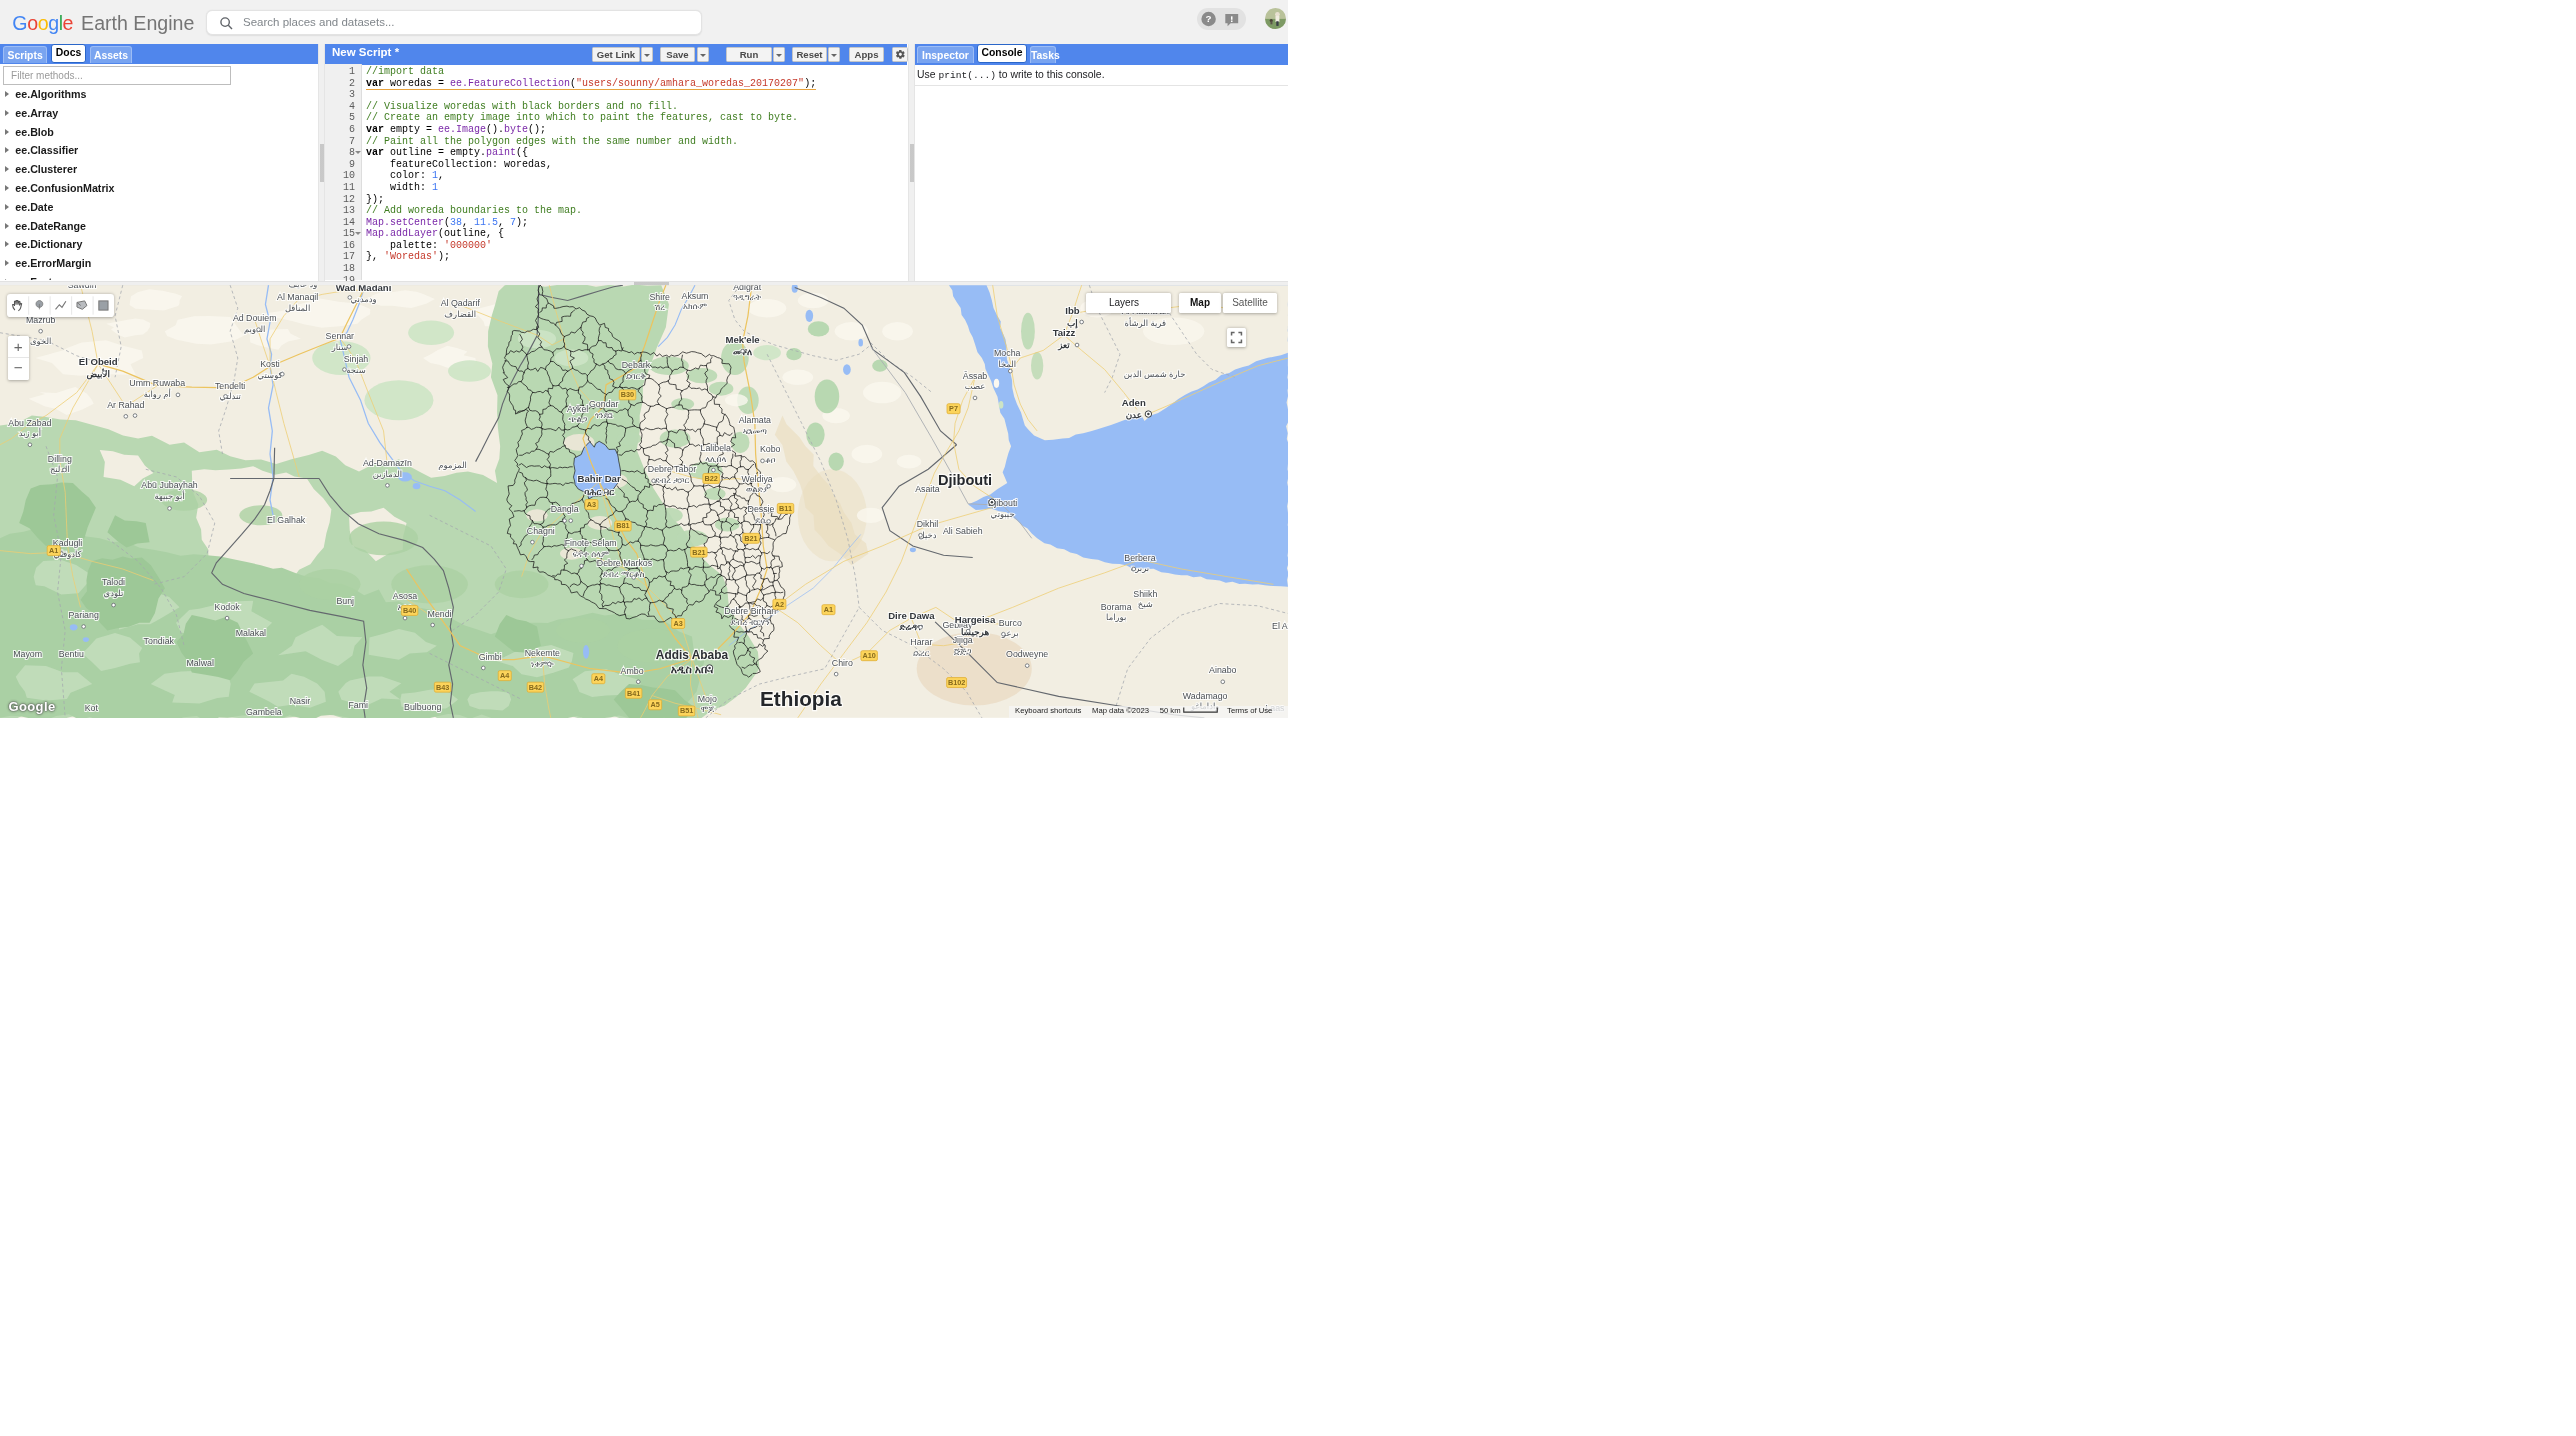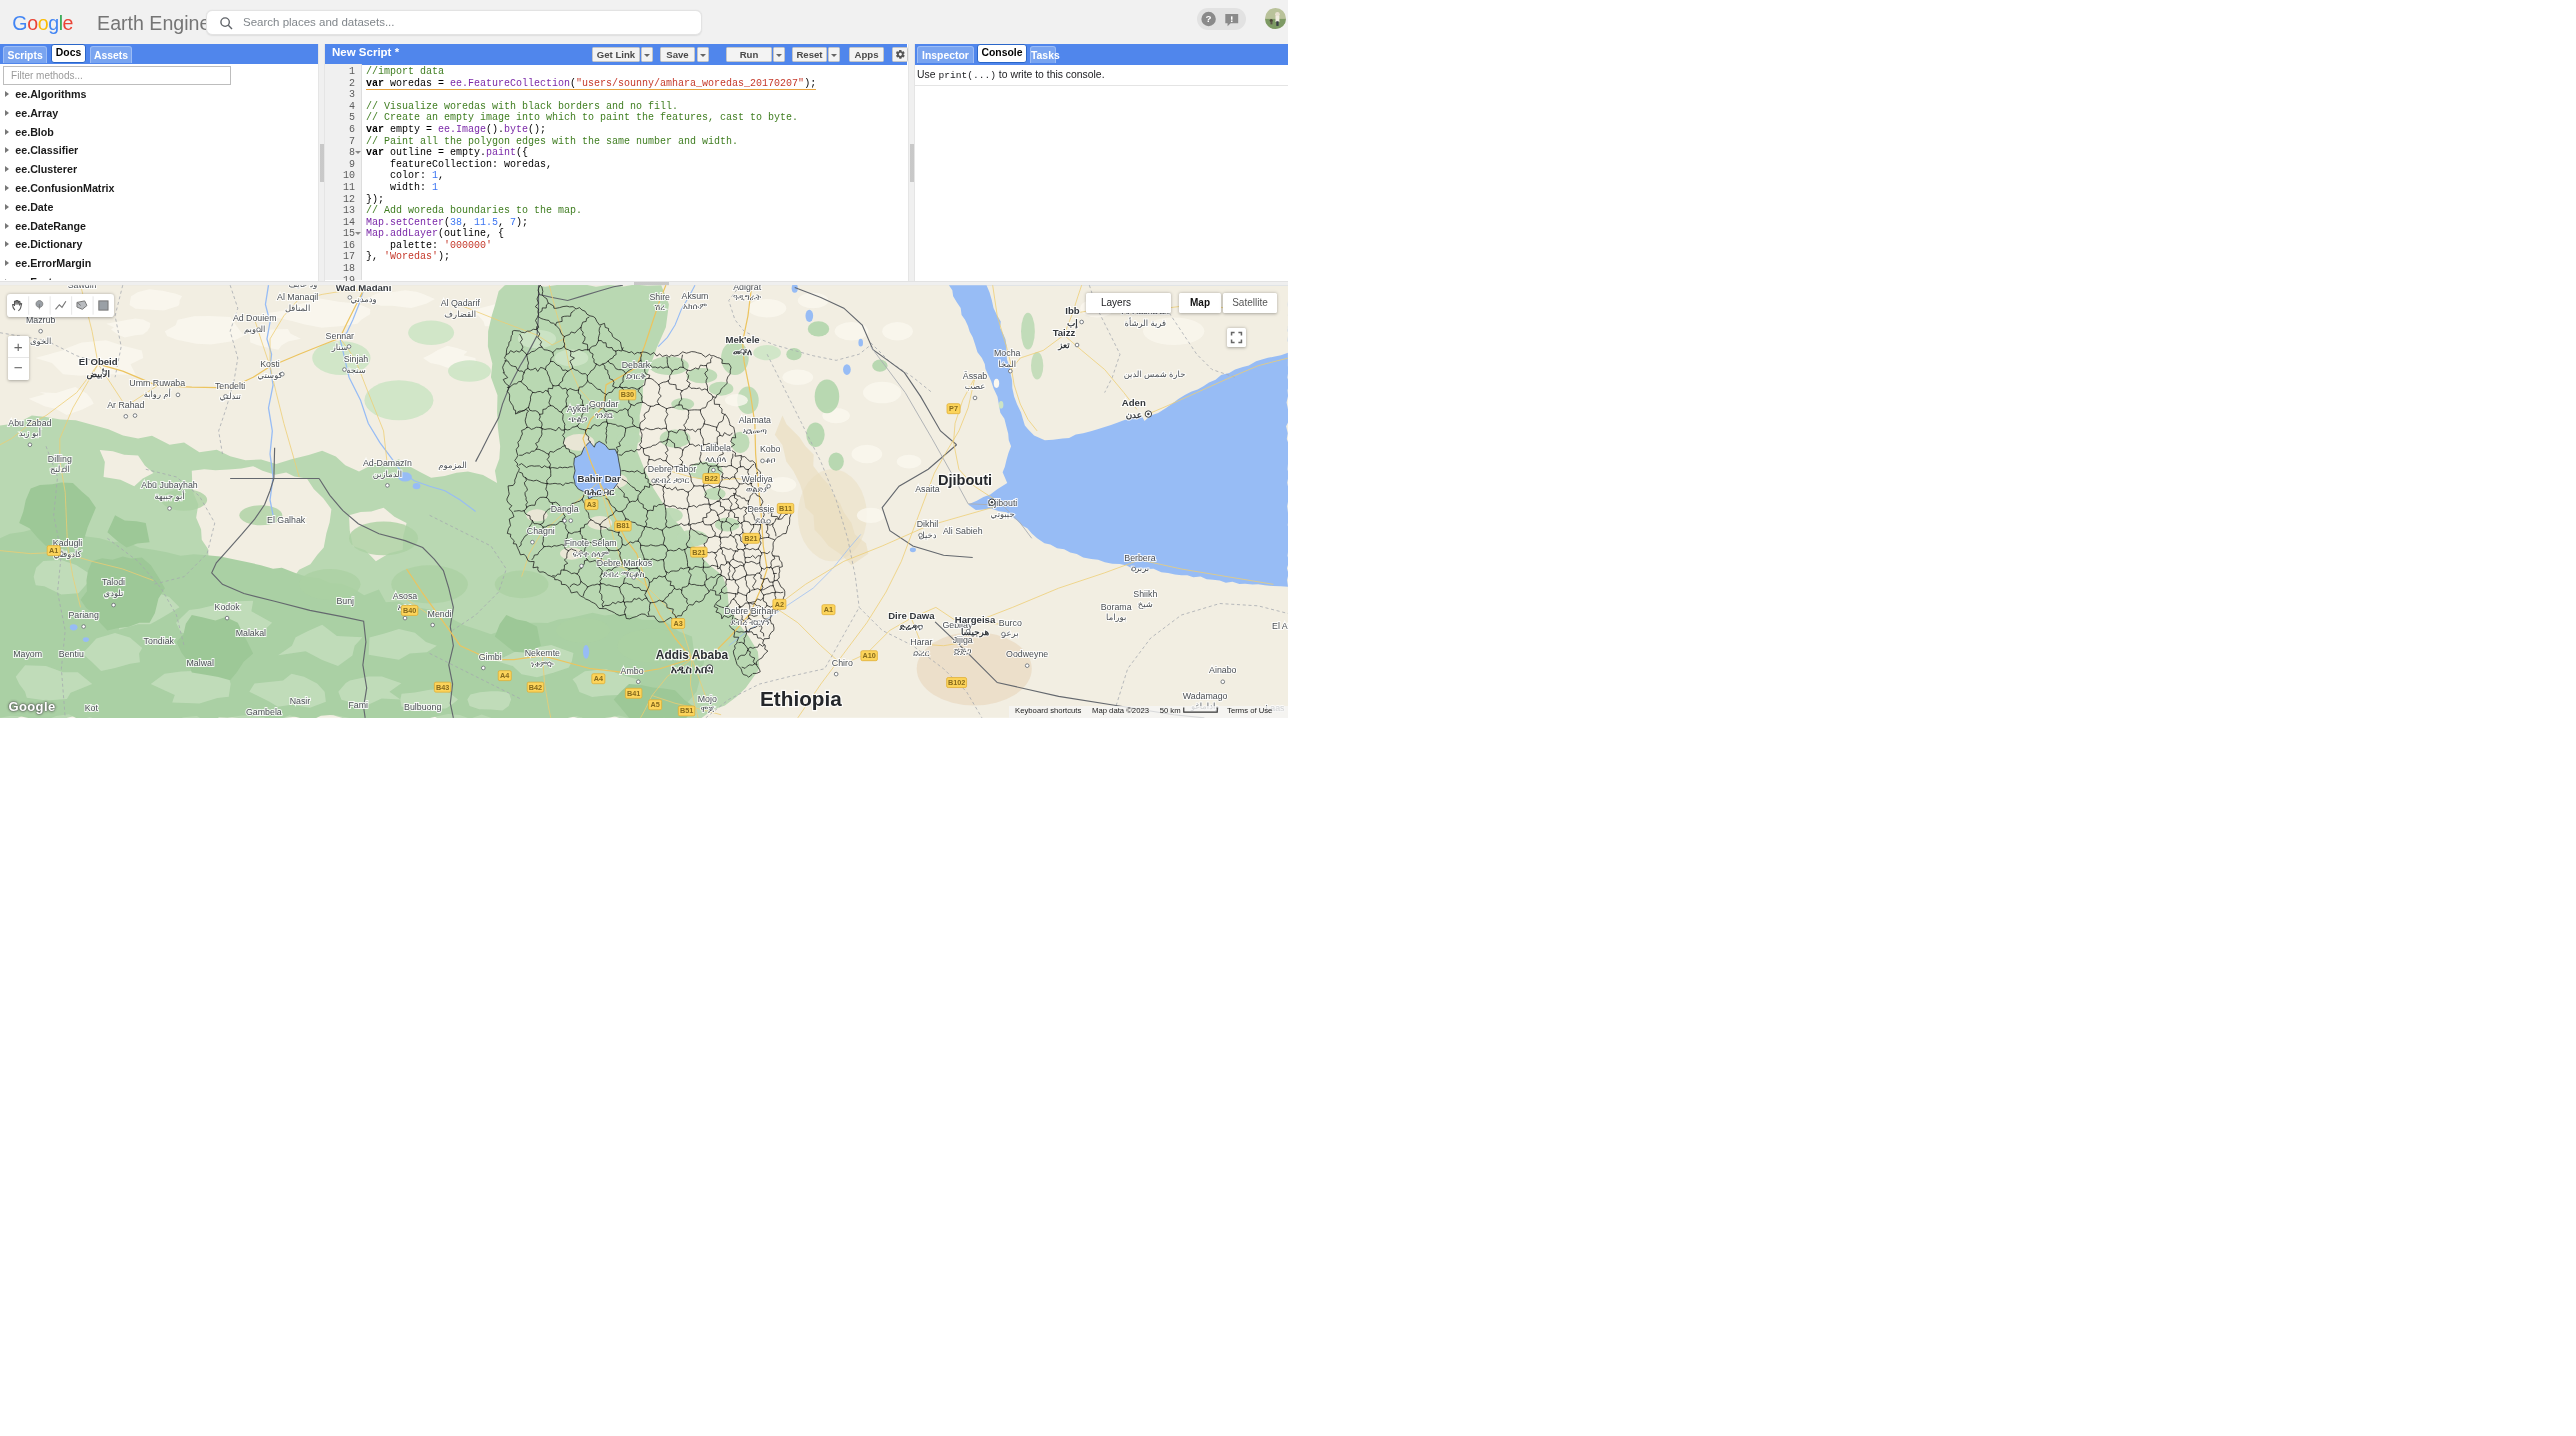--- a/index.html
+++ b/index.html
@@ -1,19 +1,19 @@
 <!DOCTYPE html>
 <html style="font-size:12.3px"><head><meta charset="utf-8"><title>Google Earth Engine</title>
 <style>
 *{margin:0;padding:0;box-sizing:border-box}
 html,body{width:1288px;height:718px;overflow:hidden;font-family:"Liberation Sans",sans-serif;background:#fff}
 #topbar{position:absolute;left:0;top:0;width:1288px;height:44px;background:#f1f1f1}
 #logo{position:absolute;left:12.3px;top:12.3px;font-size:19.6px;letter-spacing:-0.4px}
 #logo span.blue{color:#4285f4}#logo span.red{color:#ea4335}#logo span.yel{color:#fbbc05}#logo span.grn{color:#34a853}
-#logo .ee{color:#757575;margin-left:24px;letter-spacing:0}
+#logo .ee{color:#757575;margin-left:8px;letter-spacing:0}
 #search{position:absolute;left:206px;top:10px;width:496px;height:24.5px;background:#fff;border:0.8px solid #e3e3e3;border-radius:6.1px;box-shadow:0 0.8px 1.5px rgba(0,0,0,.08)}
 #search .ph{position:absolute;left:36px;top:5.4px;font-size:11.5px;color:#80868b}
 #hicons{position:absolute;left:1197px;top:8.4px;width:49px;height:22px;background:#e2e2e2;border-radius:11.5px}
 #avatar{position:absolute;left:1265px;top:7.7px;width:21px;height:21px;border-radius:50%;overflow:hidden}
 .phead{position:absolute;top:44px;height:21px;background:#5086ec}
 .tab{position:absolute;top:46px;height:17px;line-height:17px;border-radius:3.1px 3.1px 0 0;background:#79a4f0;color:#fff;font-weight:bold;font-size:10.4px;text-align:center;border:0.8px solid #9dbdf5;border-bottom:none}
 .tab.act{background:#fff;color:#000;border:1.5px solid #2a66c9;border-radius:3px;height:19px;line-height:16px;top:44px;box-shadow:0 0 0 1.2px #fff inset}
 .vdiv{position:absolute;top:44px;height:237px;width:7px;background:#f0f0f0;border-left:0.8px solid #e5e5e5;border-right:0.8px solid #e5e5e5}
 .vdiv .dots{position:absolute;left:1.2px;top:100px;width:3.8px;height:38px;background-image:radial-gradient(#9a9a9a 0.6px,transparent 0.8px);background-size:2px 2px}
 #hdiv{position:absolute;left:0;top:281px;width:1288px;height:5.4px;background:#efefef;border-top:0.8px solid #e2e2e2;border-bottom:0.8px solid #d8d8d8}
@@ -1257,21 +1257,21 @@
   </g>
   <path d="M63,20 l5,-6 3.5,3.5 5,-8" fill="none" stroke="#777" stroke-width="1.5"></path>
   <path d="M91,11 l10,-2 3,6 -6,5 -7,-3 z M91,11 l5,4" fill="#b9bcc0" stroke="#777" stroke-width="1.3"></path>
   <rect x="119.5" y="9" width="12" height="12" fill="#9aa0a6" stroke="#777" stroke-width="1.3"></rect>
  </svg>
 </div>
 <div class="mctl" style="left:7.7px;top:51px;width:21px;height:44px;text-align:center">
  <div style="font-size:15.3px;color:#666;line-height:21px">+</div>
  <div style="border-top:0.8px solid #e6e6e6;font-size:15.3px;color:#666;line-height:20px">−</div>
 </div>
-<div class="mctl" style="left:1086px;top:8.4px;width:85px;height:20px;font-size:10px;color:#202124;line-height:20px;padding-left:15px">Layers</div>
+<div class="mctl" style="left:1086px;top:8.4px;width:85px;height:20px;font-size:10px;color:#202124;line-height:20px;padding-left:23px">Layers</div>
 <div class="mctl" style="left:1179px;top:8.4px;width:42px;height:20px;font-size:10px;font-weight:bold;color:#111;line-height:20px;text-align:center">Map</div>
 <div class="mctl" style="left:1223px;top:8.4px;width:54px;height:20px;font-size:10px;color:#565656;line-height:20px;text-align:center">Satellite</div>
 <div class="mctl" style="left:1227px;top:43px;width:19px;height:19px">
  <svg width="19" height="19" viewBox="0 0 25 25">
         <path d="M6,10 v-4 h4 M15,6 h4 v4 M19,15 v4 h-4 M10,19 h-4 v-4" fill="none" stroke="#666" stroke-width="2"></path>
       </svg>
 </div>
 <div style="position:absolute;left:8.4px;top:414px;font-size:13px;font-weight:bold;color:#fff;text-shadow:0 0 2.3px rgba(68,68,68,.9),0 0 2.3px rgba(68,68,68,.9);letter-spacing:0.4px">Google</div>
 <div style="position:absolute;left:1009px;top:421px;width:279px;height:11.5px;background:rgba(245,245,245,.8);font-size:7.7px;color:#222"><span style="margin-left:6.1px">Keyboard shortcuts</span><span style="margin-left:10.7px">Map data ©2023</span><span style="margin-left:10.7px">50 km</span><svg width="35" height="7" style="margin-left:2.3px" viewBox="0 0 46 9">
         <path d="M1,2 v6 h44 v-6" fill="none" stroke="#333" stroke-width="1.5"></path>

